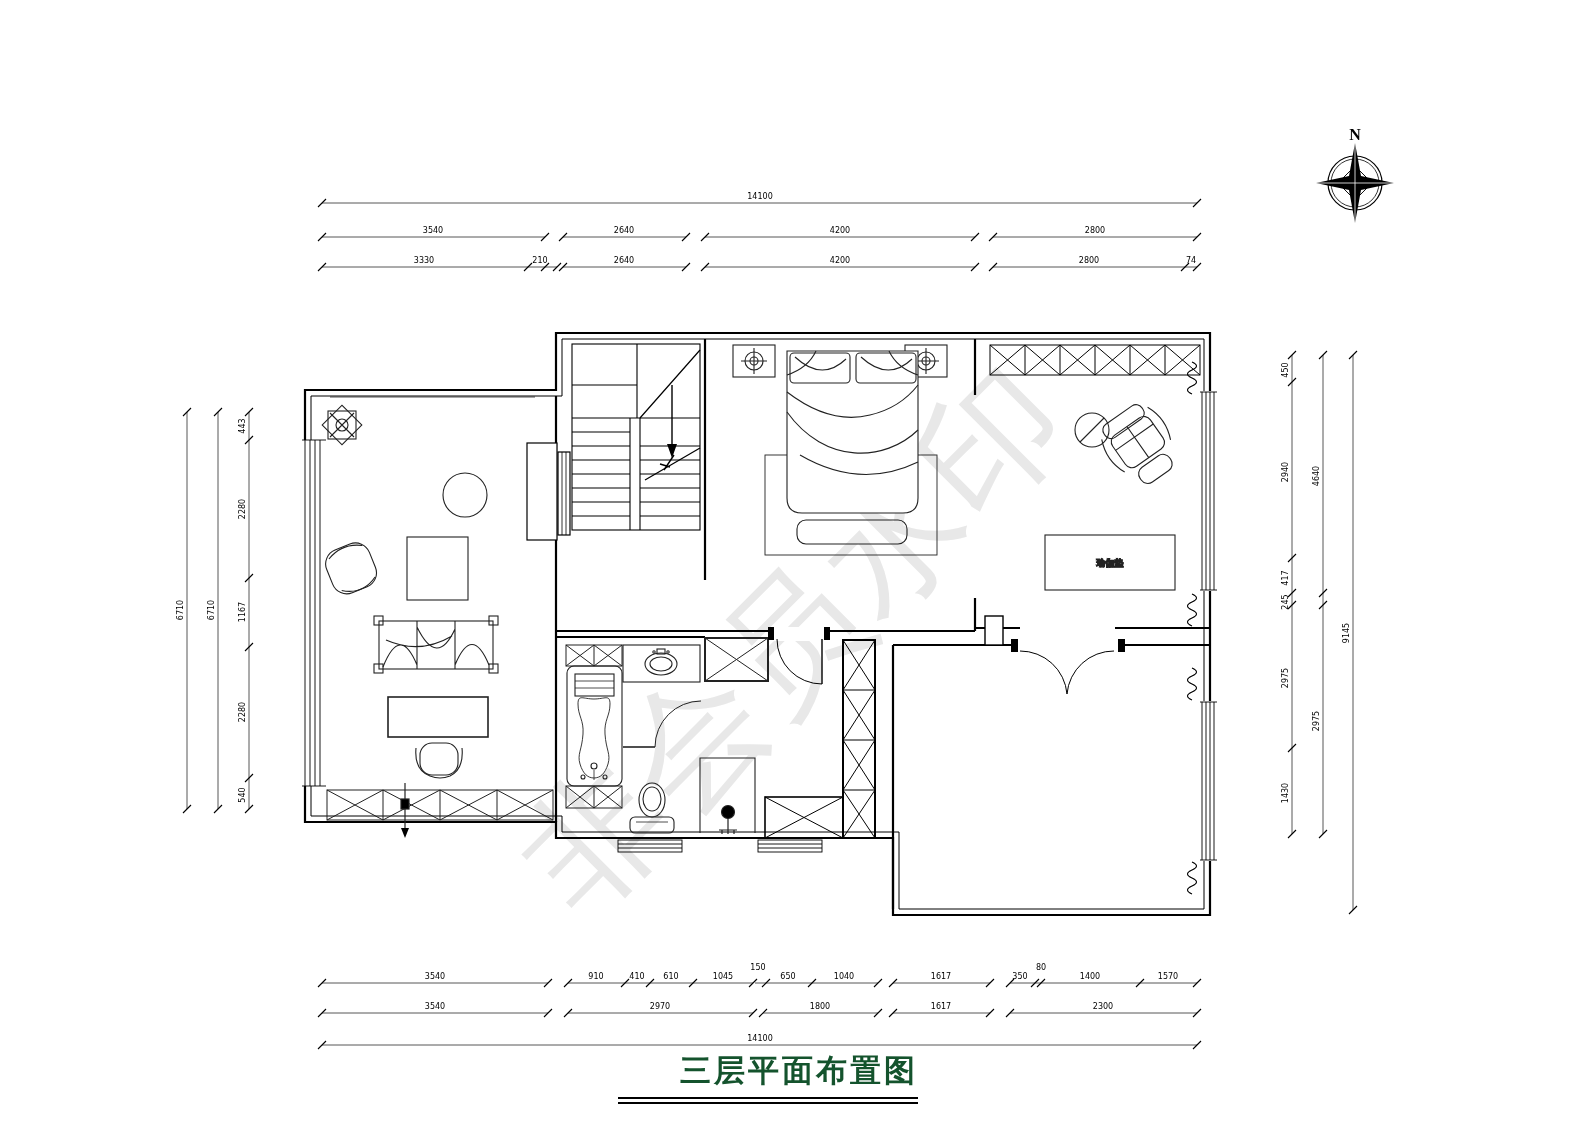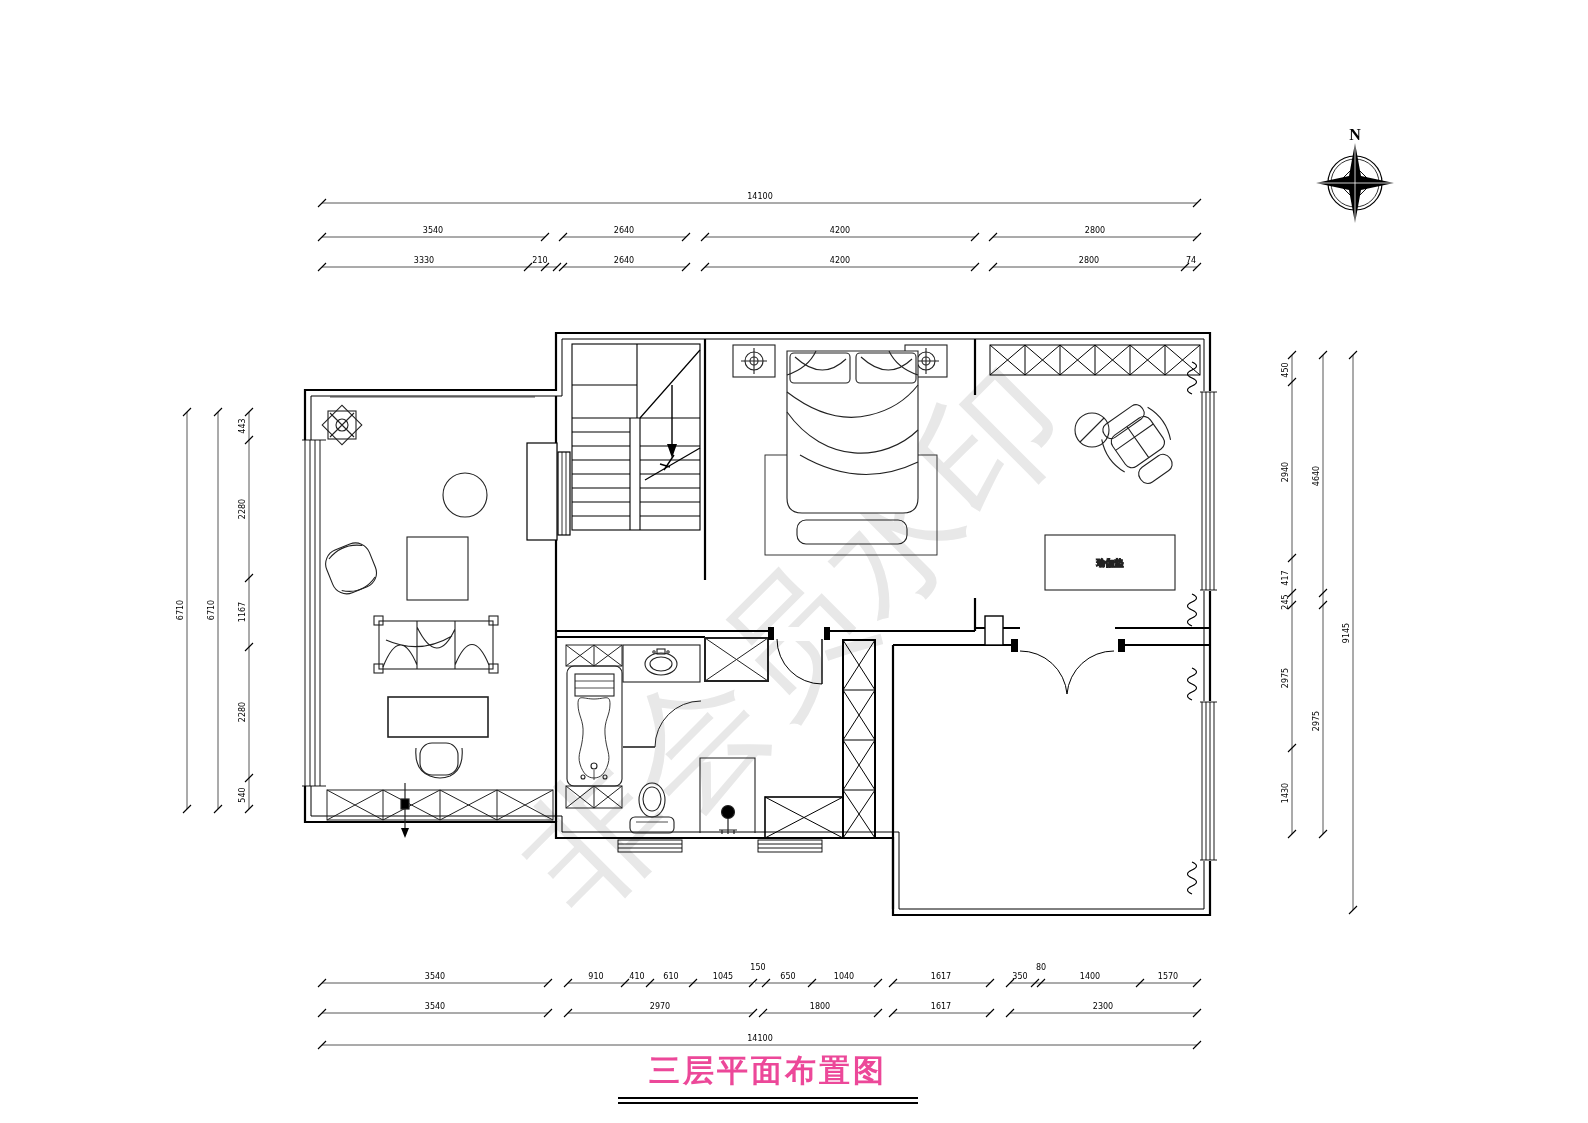--- a/index.html
+++ b/index.html
@@ -4,22 +4,22 @@
 <style>
   html,body{margin:0;padding:0;background:#fff;}
   #stage{position:relative;width:1588px;height:1123px;background:#fff;overflow:hidden;
          font-family:"DejaVu Sans",sans-serif;}
   #watermark{position:absolute;left:795px;top:640px;transform:translate(-50%,-50%) rotate(-45deg);
              font-size:138px;color:#e8e8e8;white-space:nowrap;z-index:0;letter-spacing:2px;
              font-family:"DejaVu Sans",sans-serif;}
   svg#plan-svg{position:absolute;left:0;top:0;z-index:1;}
   .dimtxt{font-size:8px;fill:#000;text-anchor:middle;font-family:"DejaVu Sans",sans-serif;}
   .roomtxt{font-size:9px;fill:#000;text-anchor:middle;font-weight:bold;}
-  #title-block{position:absolute;left:618px;top:1050px;width:300px;z-index:2;text-align:center;
-               font-size:31px;font-weight:bold;letter-spacing:3px;color:#ec4899;
+  #title-block{position:absolute;left:618px;top:1050px;width:300px;z-index:2;text-align:right;
+               font-size:31px;font-weight:bold;letter-spacing:3px;color:#14532d;
                border-bottom:7px double #000;padding-bottom:5px;font-family:"DejaVu Sans",sans-serif;}
   .compass-n{font-family:"Liberation Serif","DejaVu Serif",serif;font-weight:bold;font-size:16px;
              text-anchor:middle;fill:#000;}
 </style>
 </head>
 <body>
 
 <div id="stage">
 
   <div id="watermark">非会员水印</div>

